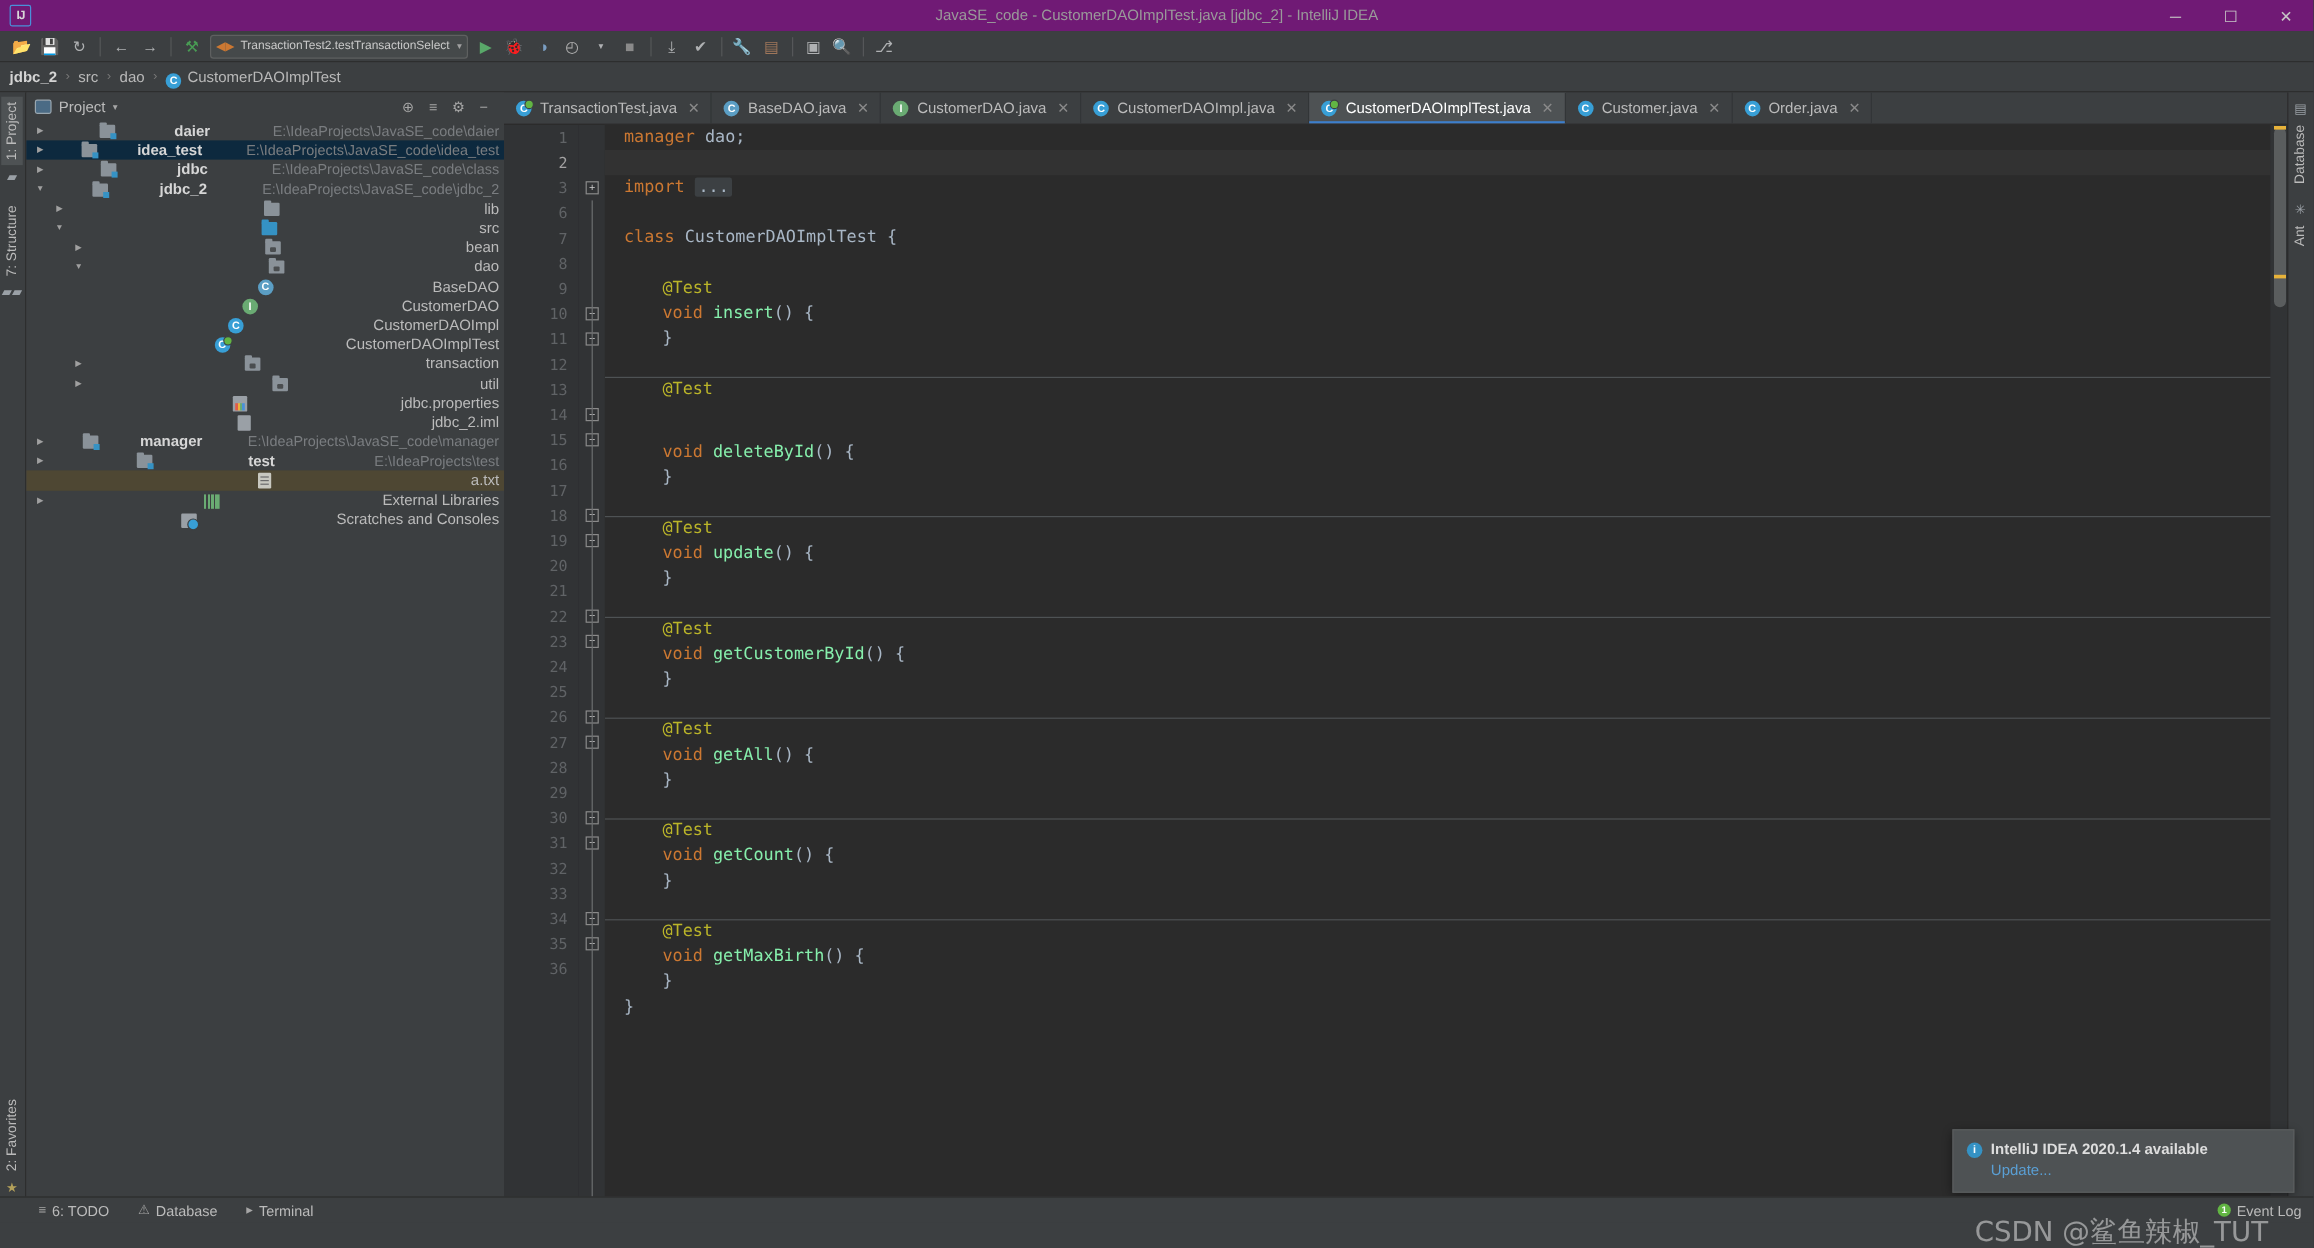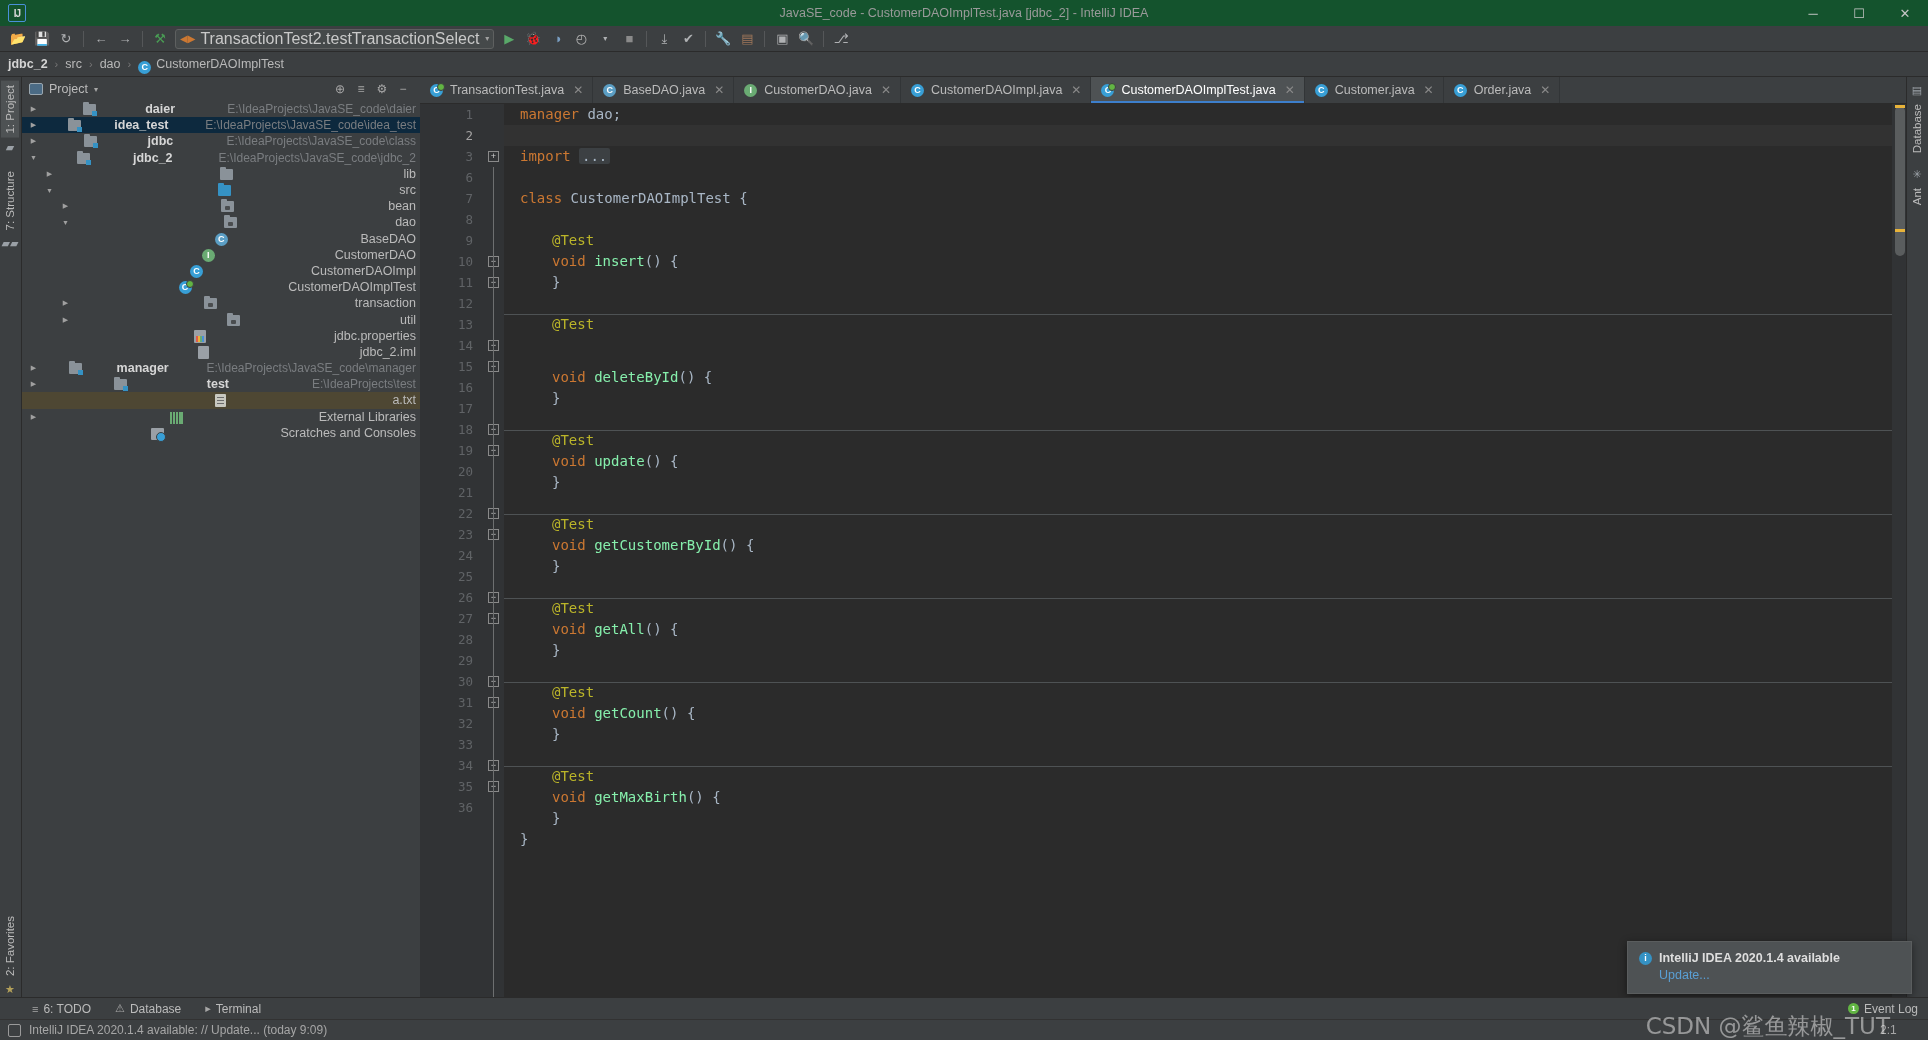--- a/index.html
+++ b/index.html
@@ -8,21 +8,21 @@
     background: #3c3f41;
     font-family: "Liberation Sans", sans-serif;
     overflow: hidden;
     color: #bbbbbb;
   }
   #app { position: relative; width: 1928px; height: 1040px; }
 
   
   .titlebar {
     position:absolute; left:0; top:0; width:1928px; height:26px;
-    background:#14532d; display:flex; align-items:center;
+    background:#701a75; display:flex; align-items:center;
     font-size:12.5px; color:#bbbbbb;
   }
   .ij-logo {
     width:18px; height:18px; margin-left:8px; margin-right:12px;
     border:1.5px solid #4a90d9; border-radius:2px;
     color:#d8d8d8; font-size:10px; font-weight:bold;
     display:flex; align-items:center; justify-content:center;
     letter-spacing:-1px;
   }
   .menubar { display:flex; gap:0px; }
@@ -50,21 +50,21 @@
     width:22px; height:22px; display:flex; align-items:center;
     justify-content:center; font-size:13px; color:#afb1b3; margin:0 1px;
   }
   .tb-sep { width:1px; height:16px; background:#555759; margin:0 5px; }
   .runconfig {
     display:flex; align-items:center; height:20px;
     border:1px solid #5e6060; border-radius:3px; background:#45494a;
     padding:0 4px 0 4px; margin:0 3px; min-width:210px;
   }
   .runconfig .rc-ico { color:#cc7832; font-size:10px; margin-right:5px; }
-  .runconfig .rc-label { font-size:16px; color:#c9c9c9; flex:1; white-space:nowrap; }
+  .runconfig .rc-label { font-size:10px; color:#c9c9c9; flex:1; white-space:nowrap; }
   .runconfig .rc-arrow { font-size:8px; color:#a0a0a0; margin-left:6px; }
 
   
   .breadcrumb {
     position:absolute; left:0; top:52px; width:1928px; height:25px;
     background:#3c3f41; display:flex; align-items:center;
     padding-left:8px; font-size:12.5px; border-bottom:1px solid #2b2b2b;
   }
   .bc-seg { color:#b9b9b9; }
   .bc-seg.bold { font-weight:bold; color:#d4d4d4; }
@@ -795,23 +795,15 @@
     <div class="bb-item">
       <span class="bi">▸</span>
       <span>Terminal</span>
     </div>
     <div class="bb-right">
       <div class="evt-dot">1</div>
       <span>Event Log</span>
     </div>
   </div>
 
-  <div class="statusbar">
-    <div class="sb-ico"></div>
-    <span>IntelliJ IDEA 2020.1.4 available: // Update... (today 9:09)</span>
-    <div class="sb-right">
-      <span>2:1</span>
-      <span style="opacity:.0001">.</span>
-    </div>
-  </div>
 
   <div class="watermark">CSDN @鲨鱼辣椒_TUT</div>
 </div>
 
 </body></html>

